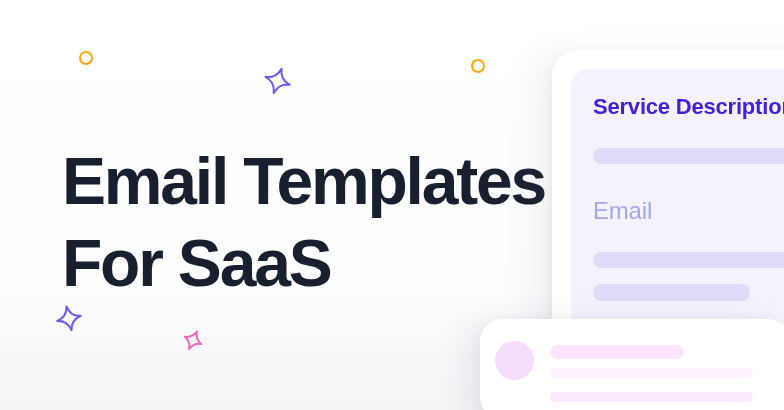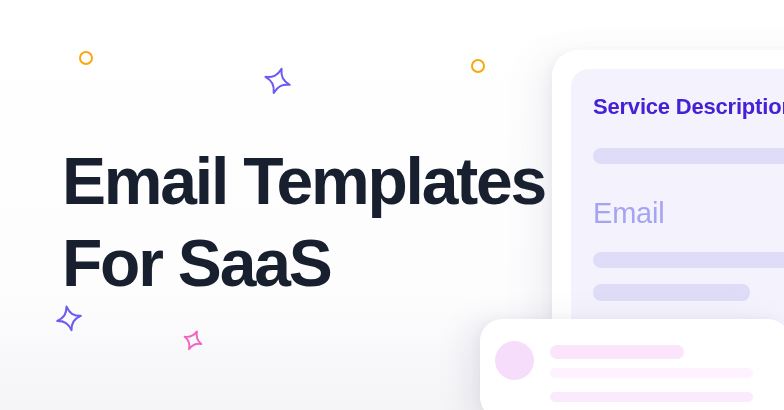--- a/index.html
+++ b/index.html
@@ -95,21 +95,21 @@
     font-weight: 700;
     color: #4620d6;
     white-space: nowrap;
     letter-spacing: -0.2px;
   }
 
   .panel-label {
     position: absolute;
     left: 22px;
     top: 128px;
-    font-size: 29px;
+    font-size: 24px;
     font-weight: 400;
     color: #a6a4f0;
     white-space: nowrap;
     letter-spacing: -0.2px;
   }
 
   .sk-bar {
     position: absolute;
     background: #dedcf7;
     border-radius: 8px;

